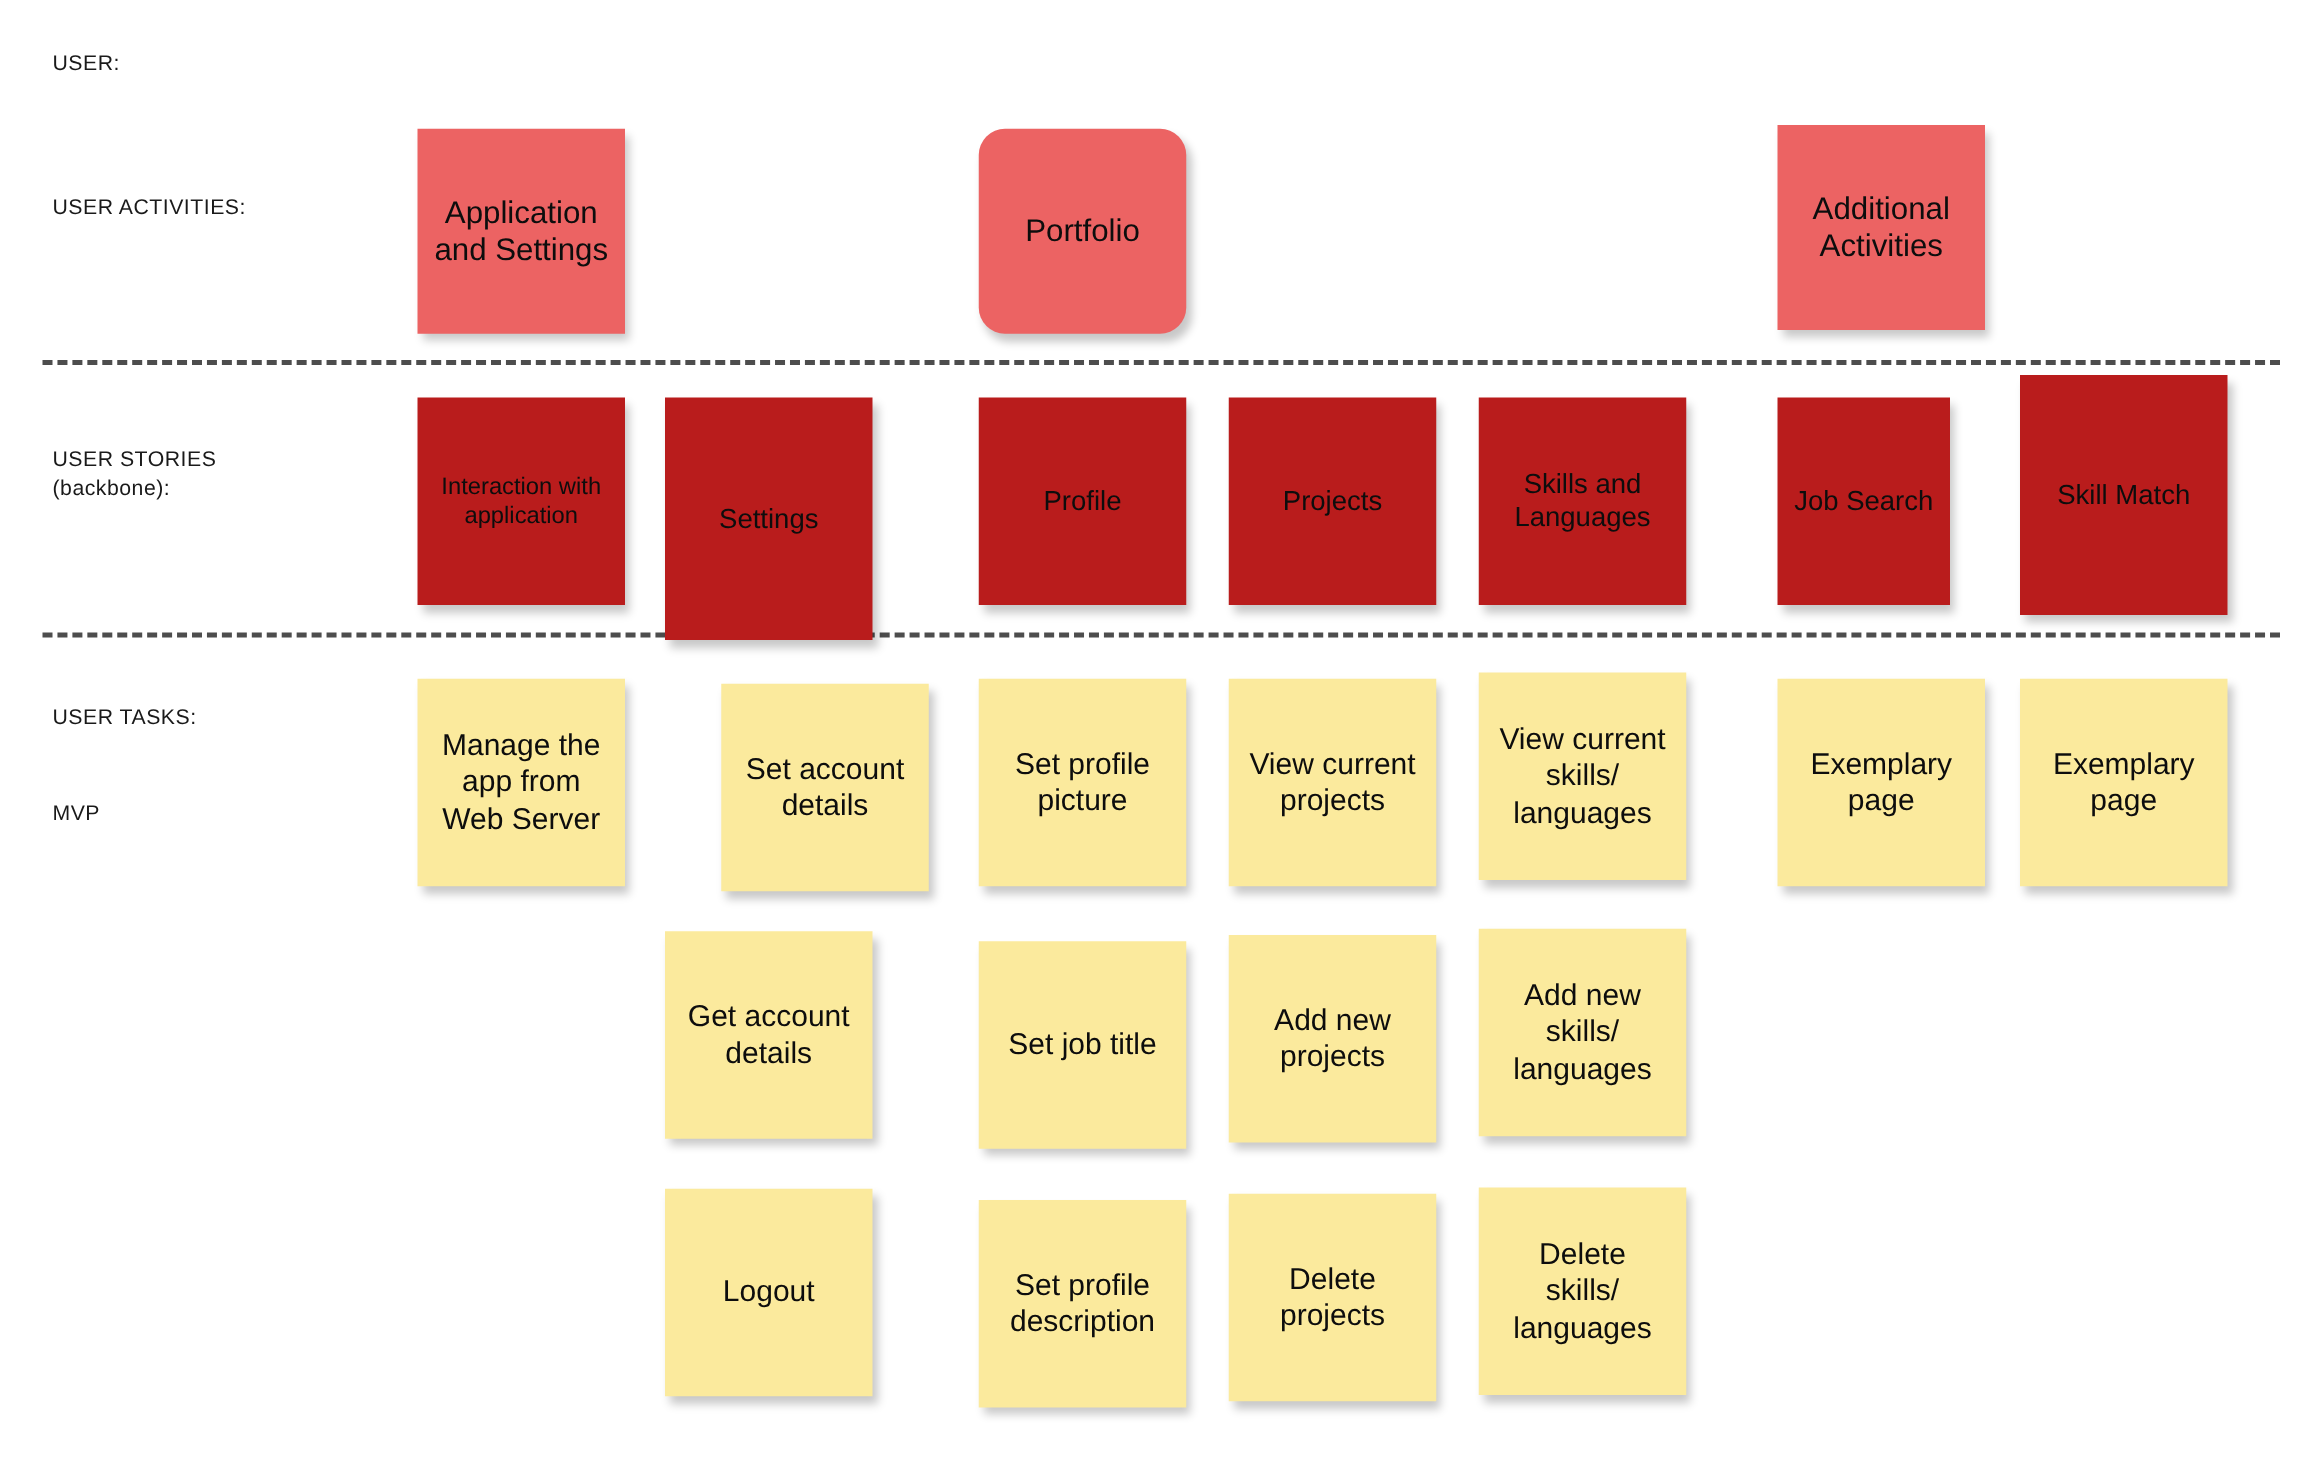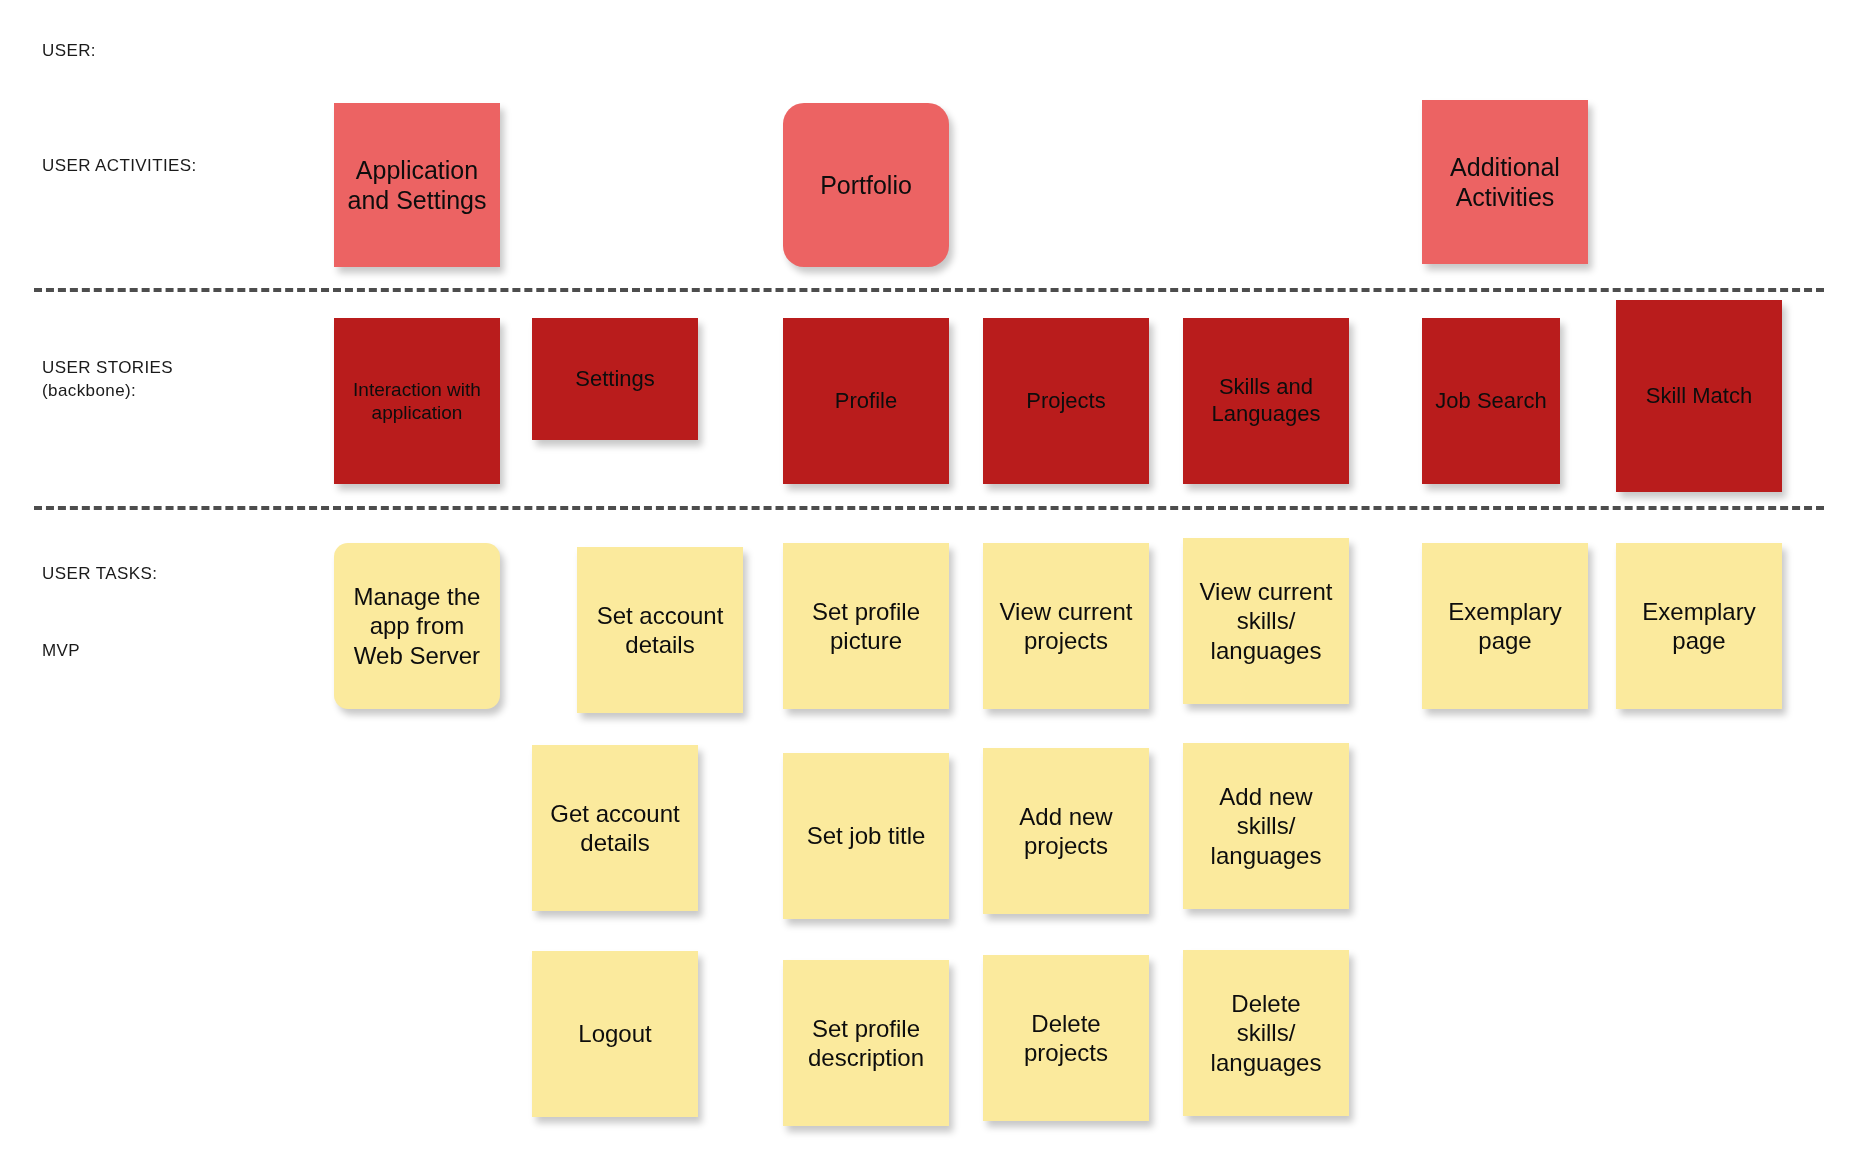--- a/index.html
+++ b/index.html
@@ -93,34 +93,34 @@
 and Settings</div>
 
   <div class="note activity" style="left:783px; top:103px; width:166px; height:164px;border-radius:21px;">Portfolio</div>
 
   <div class="note activity" style="left:1422px; top:100px; width:166px; height:164px;">Additional
 Activities</div>
 
   <div class="note story small" style="left:334px; top:318px; width:166px; height:166px;">Interaction with
 application</div>
 
-  <div class="note story" style="left:532px; top:318px; width:166px; height:122px;">Settings</div>
+  <div class="note story" style="left:532px; top:318px; width:166px; height:194px;">Settings</div>
 
   <div class="note story" style="left:783px; top:318px; width:166px; height:166px;">Profile</div>
 
   <div class="note story" style="left:983px; top:318px; width:166px; height:166px;">Projects</div>
 
   <div class="note story" style="left:1183px; top:318px; width:166px; height:166px;">Skills and
 Languages</div>
 
   <div class="note story" style="left:1422px; top:318px; width:138px; height:166px;">Job Search</div>
 
   <div class="note story" style="left:1616px; top:300px; width:166px; height:192px;">Skill Match</div>
 
-  <div class="note task" style="left:334px; top:543px; width:166px; height:166px;border-radius:14px;">Manage the
+  <div class="note task" style="left:334px; top:543px; width:166px; height:166px;">Manage the
 app from
 Web Server</div>
 
   <div class="note task" style="left:532px; top:547px; width:166px; height:166px;margin-left:45px;">Set account
 details</div>
   <div class="note task" style="left:532px; top:745px; width:166px; height:166px;">Get account
 details</div>
   <div class="note task" style="left:532px; top:951px; width:166px; height:166px;">Logout</div>
 
   <div class="note task" style="left:783px; top:543px; width:166px; height:166px;">Set profile

